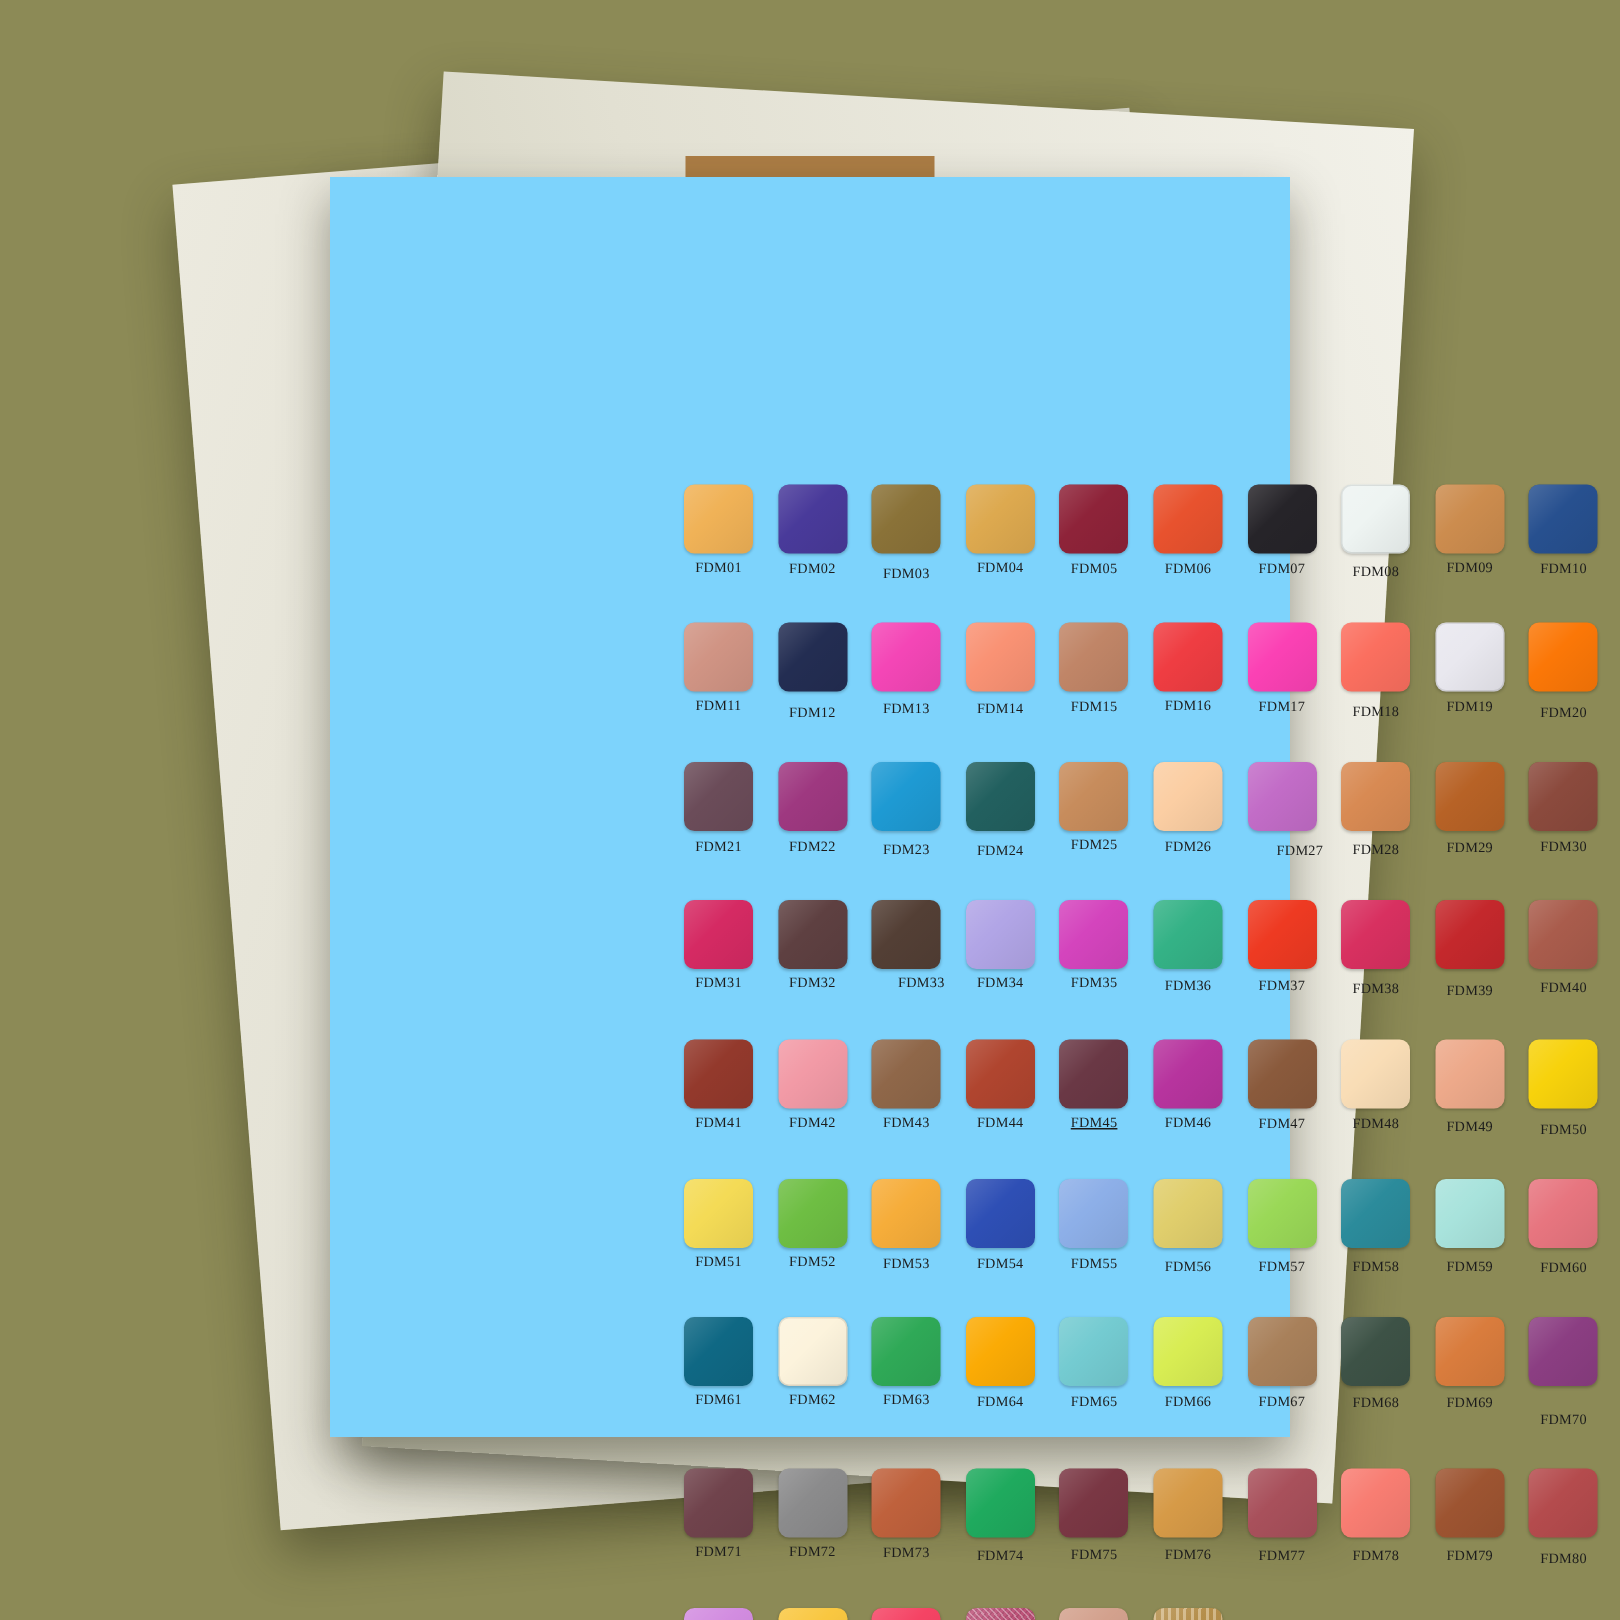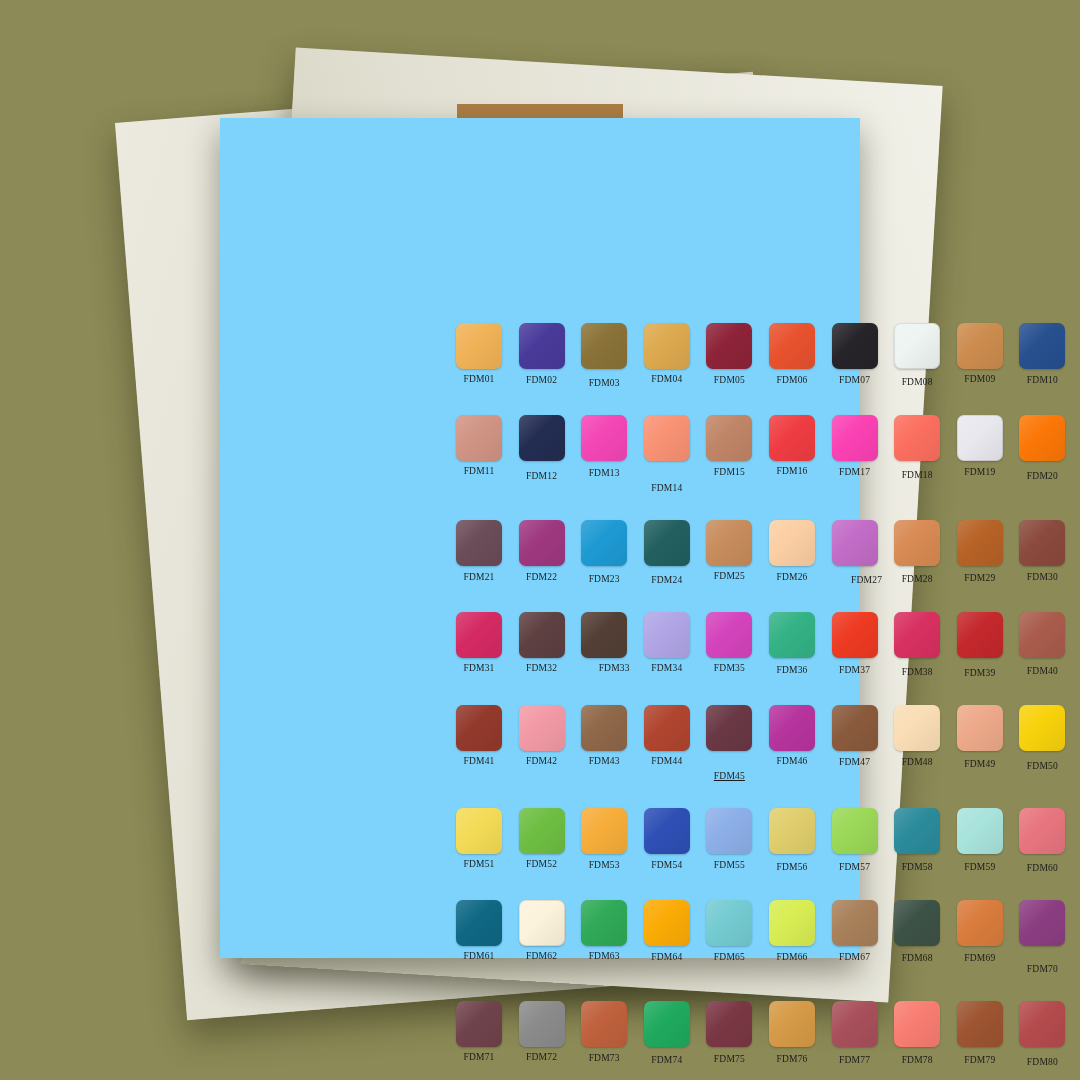--- a/index.html
+++ b/index.html
@@ -141,21 +141,21 @@
         <div class="cell">
           <div class="chip" style="background: rgb(35, 45, 82);"></div>
           <div class="lbl" style="margin-top: 10px;">FDM12</div>
         </div>
         <div class="cell">
           <div class="chip" style="background: rgb(244, 70, 182);"></div>
           <div class="lbl" style="margin-top: 7px;">FDM13</div>
         </div>
         <div class="cell">
           <div class="chip" style="background: rgb(249, 146, 116);"></div>
-          <div class="lbl" style="margin-top: 22px;">FDM14</div>
+          <div class="lbl" style="margin-top: 7px;">FDM14</div>
         </div>
         <div class="cell">
           <div class="chip" style="background: rgb(192, 133, 103);"></div>
           <div class="lbl" style="margin-top: 6px;">FDM15</div>
         </div>
         <div class="cell">
           <div class="chip" style="background: rgb(239, 61, 66);"></div>
           <div class="lbl" style="margin-top: 5px;">FDM16</div>
         </div>
         <div class="cell">
@@ -265,21 +265,21 @@
         <div class="cell">
           <div class="chip" style="background: rgb(143, 103, 73);"></div>
           <div class="lbl" style="margin-top: 5px;">FDM43</div>
         </div>
         <div class="cell">
           <div class="chip" style="background: rgb(176, 69, 47);"></div>
           <div class="lbl" style="margin-top: 5px;">FDM44</div>
         </div>
         <div class="cell">
           <div class="chip" style="background: rgb(106, 56, 69);"></div>
-          <div class="lbl" style="margin-top: 20px; text-decoration: underline;">FDM45</div>
+          <div class="lbl" style="margin-top: 5px; text-decoration: underline;">FDM45</div>
         </div>
         <div class="cell">
           <div class="chip" style="background: rgb(183, 52, 158);"></div>
           <div class="lbl" style="margin-top: 5px;">FDM46</div>
         </div>
         <div class="cell">
           <div class="chip" style="background: rgb(138, 90, 60);"></div>
           <div class="lbl" style="margin-top: 6px;">FDM47</div>
         </div>
         <div class="cell">

